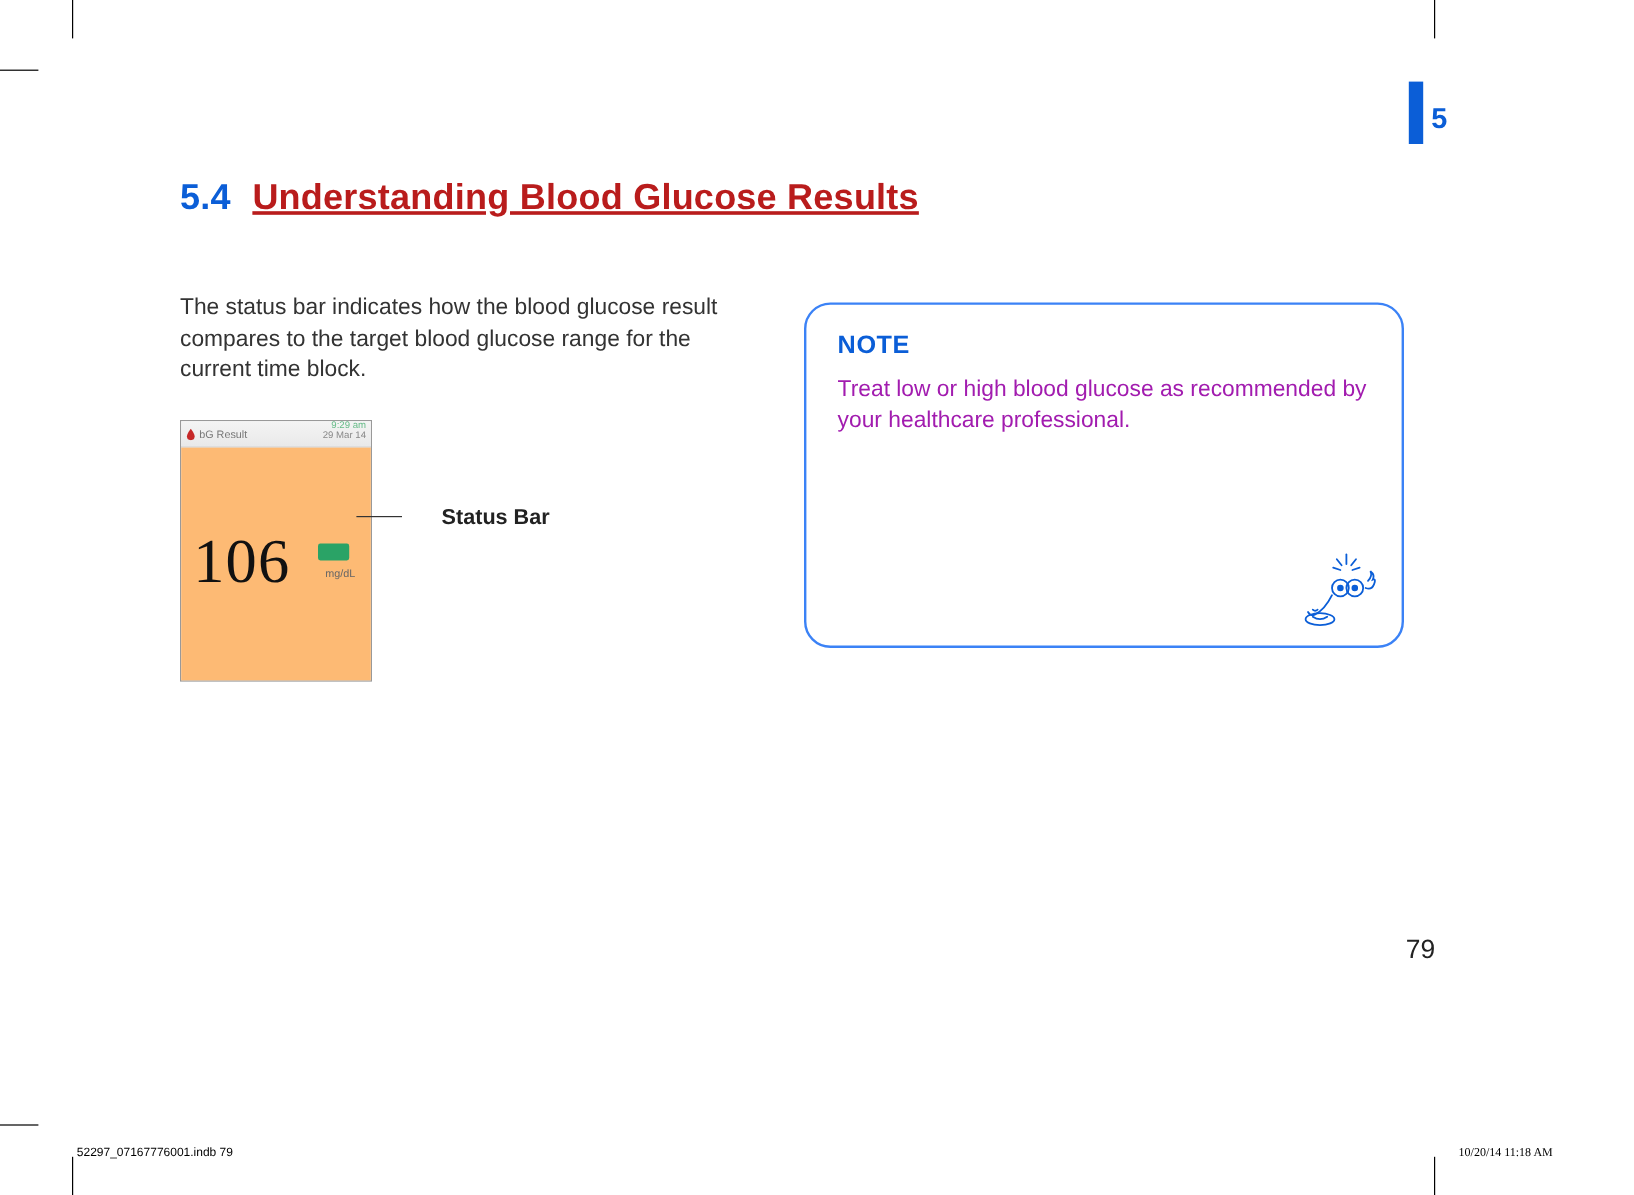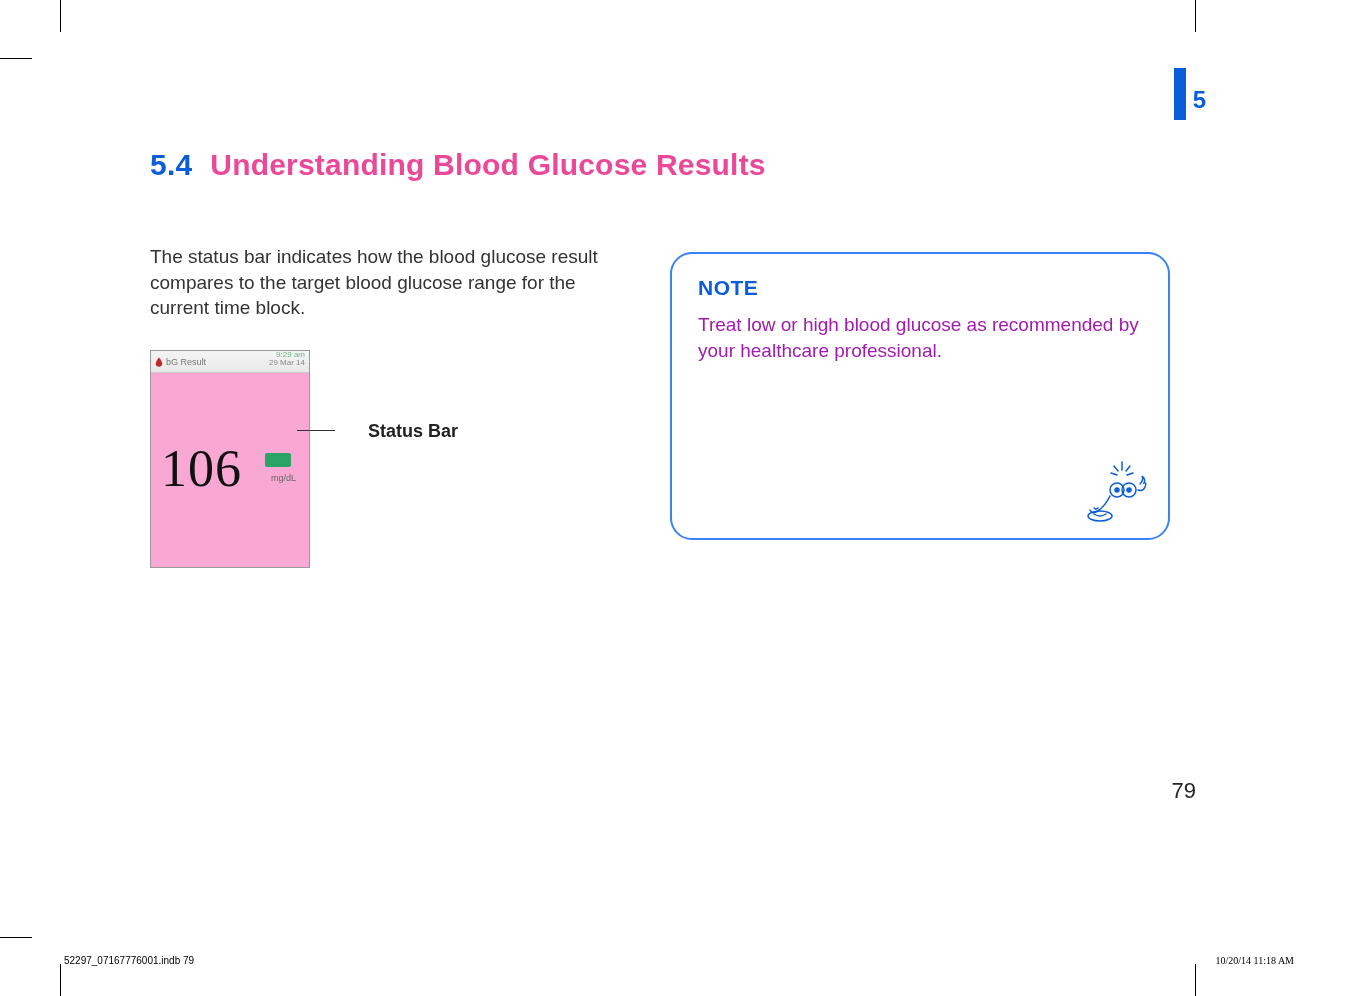--- a/index.html
+++ b/index.html
@@ -43,21 +43,21 @@
   .heading-wrap {
     position: absolute;
     top: 148px;
     left: 150px;
     display: flex;
     gap: 18px;
     align-items: baseline;
     text-align: right;
   }
   .sec-num { color: #0b5ed7; font-size: 30px; font-weight: bold; font-stretch: condensed; letter-spacing: 0.2px; }
-  .sec-title { color: #ec4899; font-size: 30px; font-weight: bold; font-stretch: condensed; letter-spacing: 0.2px; }
+  .sec-title { color: #b91c1c; font-size: 30px; font-weight: bold; font-stretch: condensed; letter-spacing: 0.2px; text-decoration: underline; }
 
   
   .body-text {
     position: absolute;
     top: 244px;
     left: 150px;
     width: 480px;
     color: #333;
     font-size: 19px;
     line-height: 1.35;
@@ -84,21 +84,21 @@
     font-size: 9px;
     color: #777;
   }
   .dev-left { display: flex; align-items: center; gap: 3px; }
   .drop-icon { width: 8px; height: 10px; display: inline-block; }
   .dev-right { text-align: right; font-size: 8px; line-height: 1; color: #888; }
   .dev-right div:first-child { color: #6b8; }
   .dev-body {
     position: relative;
     height: calc(100% - 22px);
-    background: #f9a8d4;
+    background: #fdba74;
   }
   .reading {
     position: absolute;
     top: 66px;
     left: 10px;
     font-size: 52px;
     color: #111;
     font-family: Georgia, 'Times New Roman', serif;
     letter-spacing: 1px;
   }

